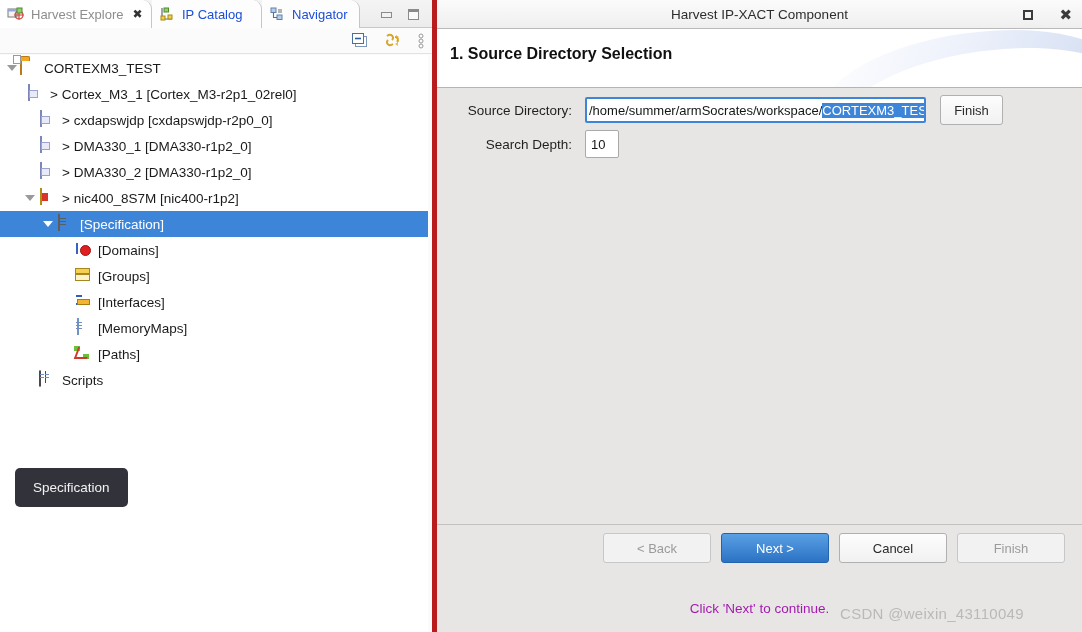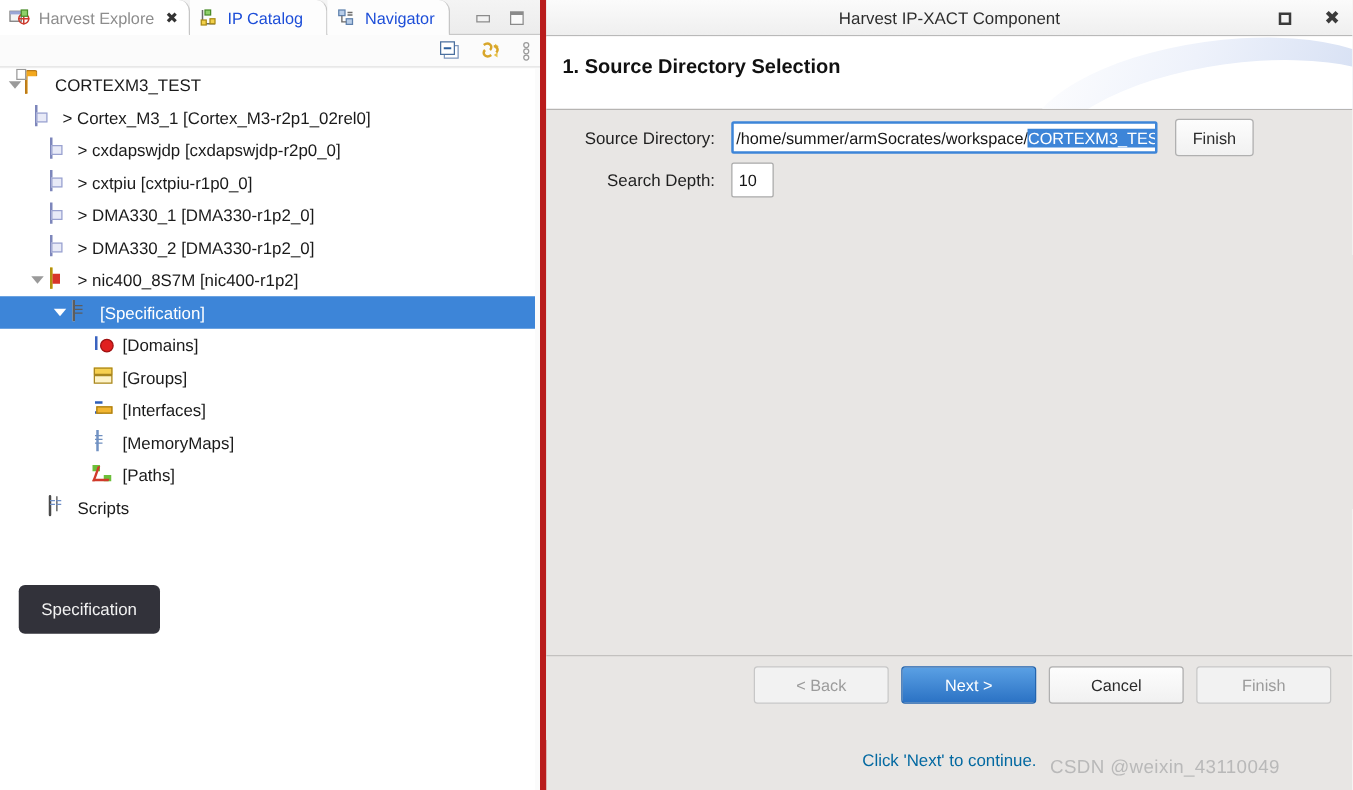--- a/index.html
+++ b/index.html
@@ -266,21 +266,21 @@
     cursor: default; white-space: nowrap;
   }
   .btn.primary {
     background: linear-gradient(to bottom,#5aa0e4 0%,#2b72c4 100%);
     border: 1px solid #2364ae; color: #ffffff;
   }
   .btn.disabled { color: #9b9b9b; background: #f2f2f2; border-color: #c7c7c7; }
 
   .hint {
     position: absolute; left: 0; right: 0; top: 513px;
-    text-align: center; font-size: 13.5px; color: #0369a1;
+    text-align: center; font-size: 13.5px; color: #a21caf;
   }
 
   .dlg-footer {
     position: absolute; left: 0; right: 0; bottom: 0; height: 68px;
     background: #e8e6e4; border-top: 1px solid #c3c1bf;
   }
   .footer-btns {
     position: absolute; right: 17px; top: 8px;
     display: flex; gap: 10px;
   }
@@ -384,24 +384,20 @@
       <div class="trow" style="padding-left:26px;">
         <span class="ticon"><span class="ic-comp"></span></span>
         <span class="tlabel">&gt; Cortex_M3_1 [Cortex_M3-r2p1_02rel0]</span>
       </div>
 
       <div class="trow" style="padding-left:38px;">
         <span class="ticon"><span class="ic-comp"></span></span>
         <span class="tlabel">&gt; cxdapswjdp [cxdapswjdp-r2p0_0]</span>
       </div>
 
-      <div class="trow" style="padding-left:38px;">
-        <span class="ticon"><span class="ic-comp"></span></span>
-        <span class="tlabel">&gt; cxtpiu [cxtpiu-r1p0_0]</span>
-      </div>
 
       <div class="trow" style="padding-left:38px;">
         <span class="ticon"><span class="ic-comp"></span></span>
         <span class="tlabel">&gt; DMA330_1 [DMA330-r1p2_0]</span>
       </div>
 
       <div class="trow" style="padding-left:38px;">
         <span class="ticon"><span class="ic-comp"></span></span>
         <span class="tlabel">&gt; DMA330_2 [DMA330-r1p2_0]</span>
       </div>

